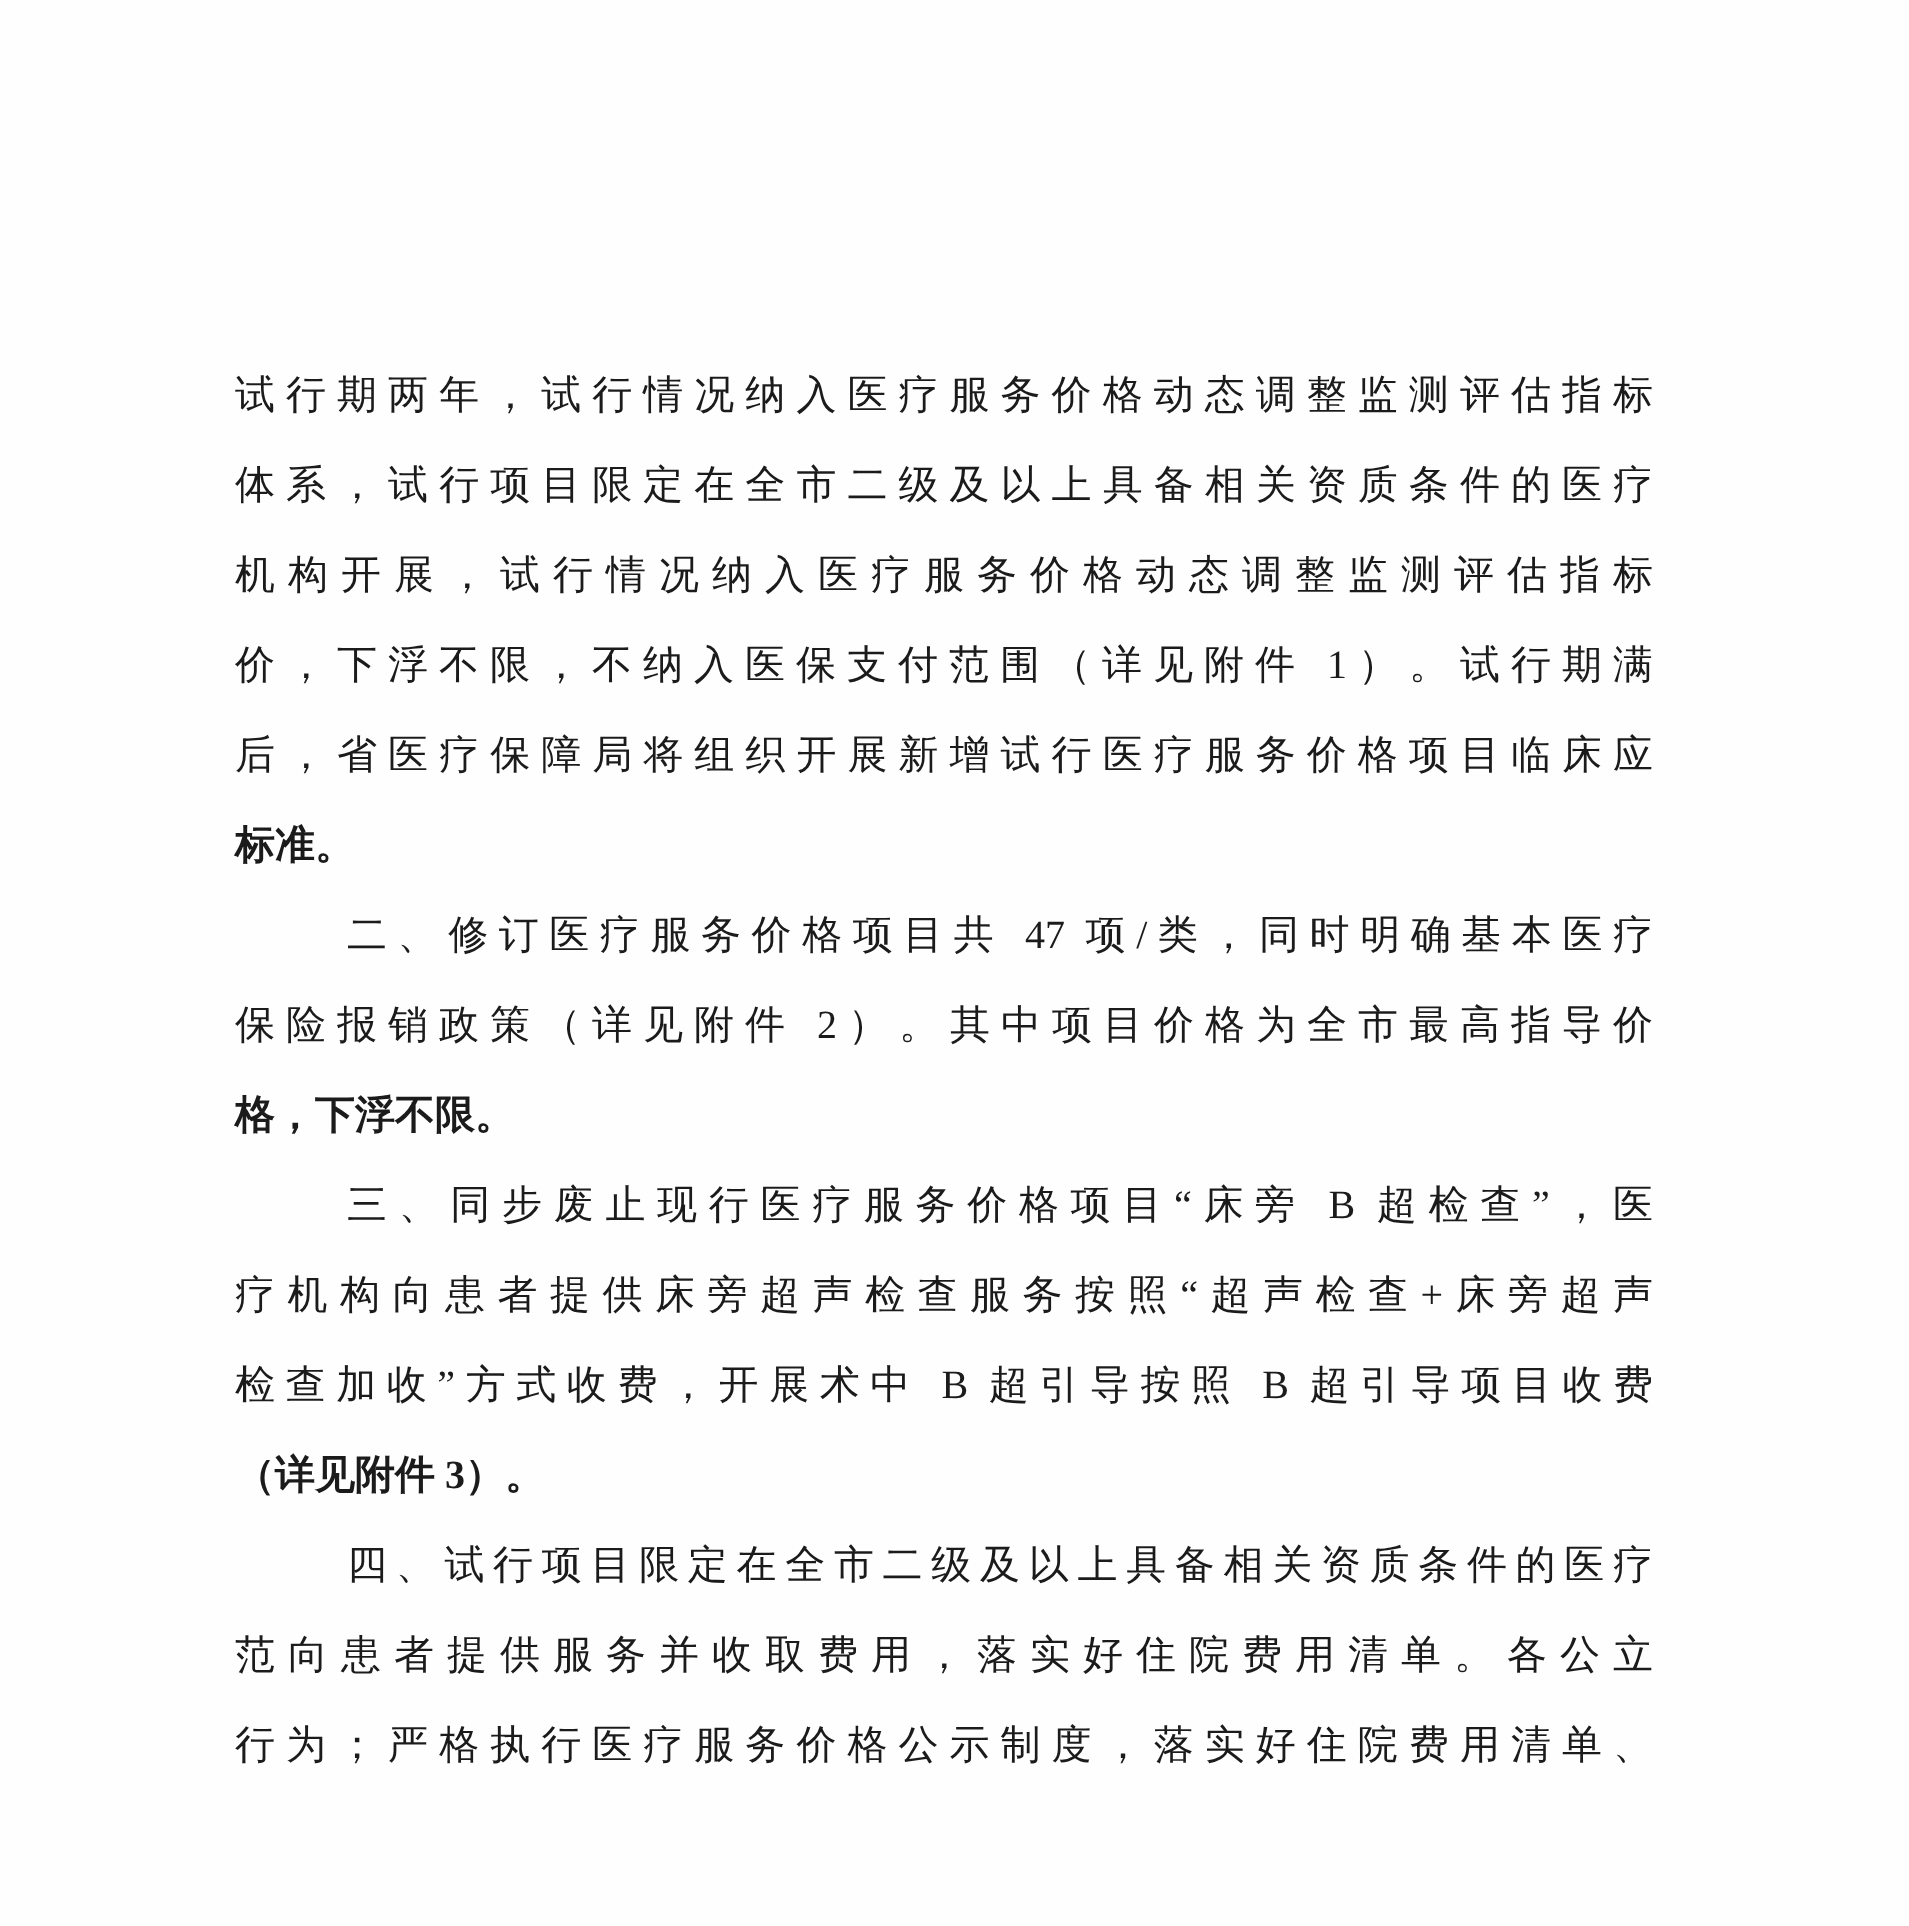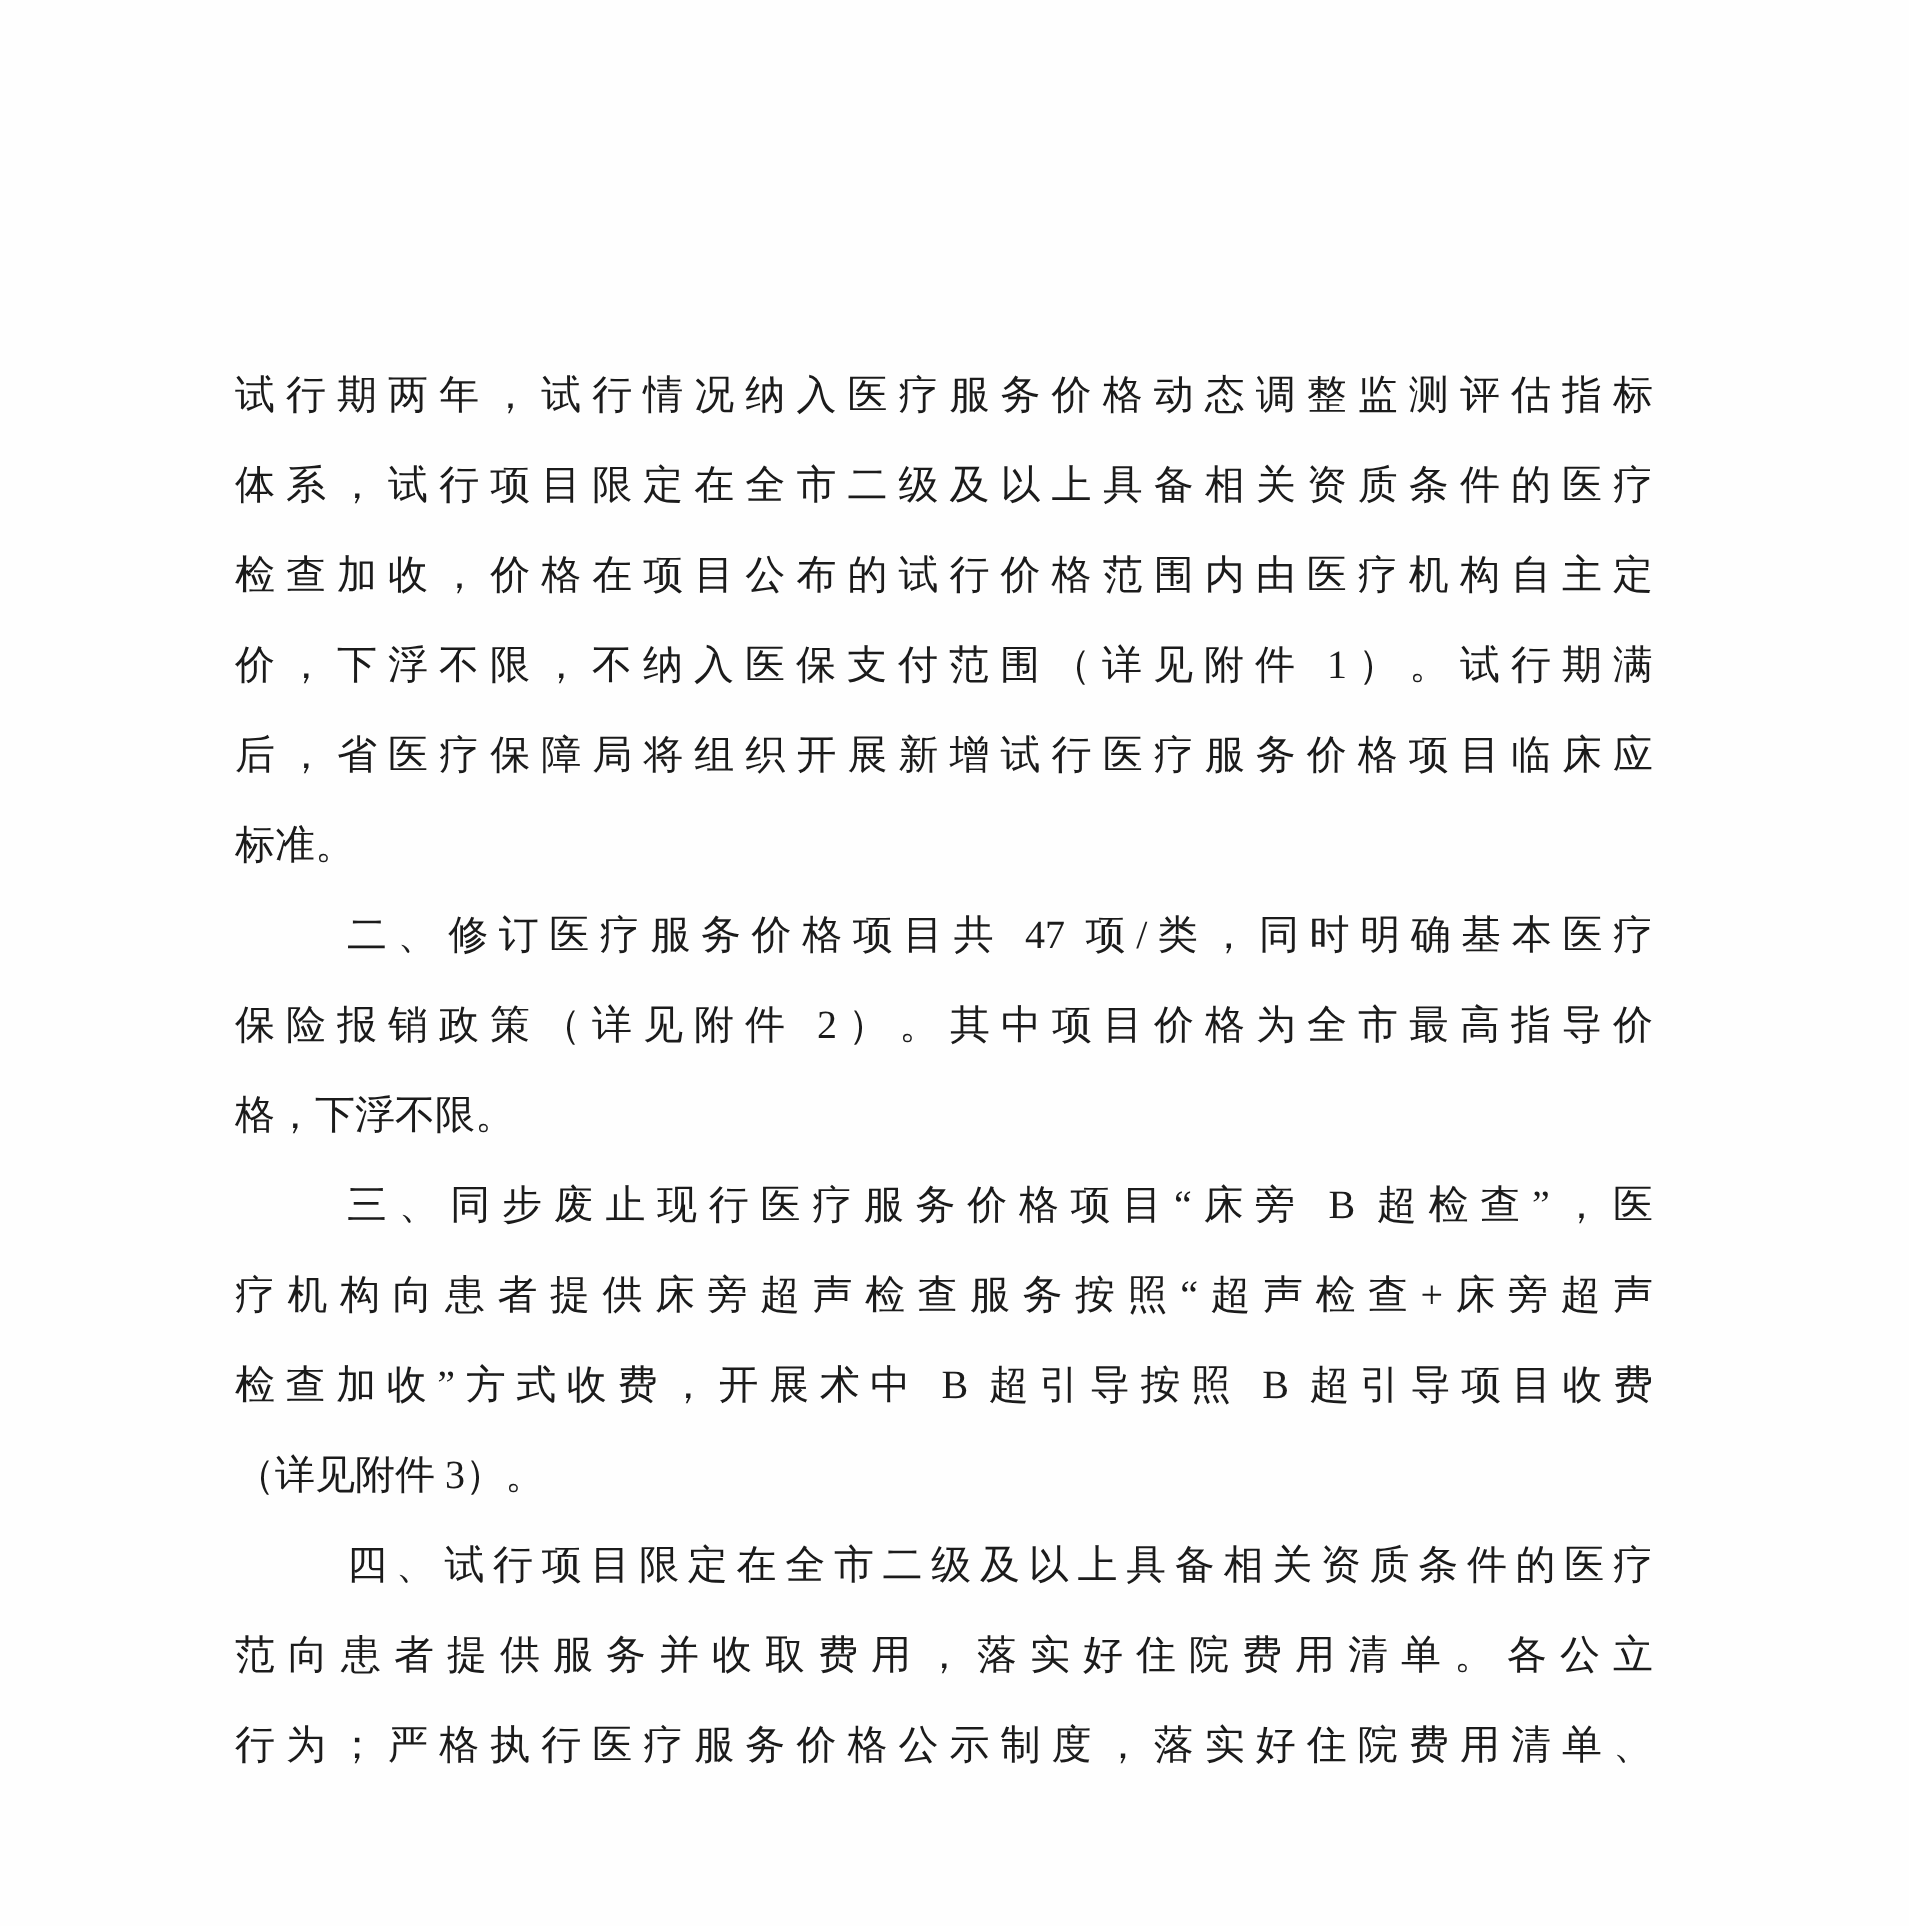--- a/index.html
+++ b/index.html
@@ -38,35 +38,36 @@
   }
   
   .line.j {
     white-space: normal;
     text-align: justify;
     text-align-last: justify;
   }
   
   .line.e {
     text-align: left;
+    font-weight: bold;
   }
   
   .line.i {
     text-indent: 112px;
   }
 </style>
 </head>
 <body>
 
 <div class="page">
 
   <div class="text-block">
     <div class="line j">试行期两年，试行情况纳入医疗服务价格动态调整监测评估指标</div>
     <div class="line j">体系，试行项目限定在全市二级及以上具备相关资质条件的医疗</div>
-    <div class="line j">检查加收，价格在项目公布的试行价格范围内由医疗机构自主定</div>
+    <div class="line j">机构开展，试行情况纳入医疗服务价格动态调整监测评估指标</div>
     <div class="line j">价，下浮不限，不纳入医保支付范围（详见附件 1）。试行期满</div>
     <div class="line j">后，省医疗保障局将组织开展新增试行医疗服务价格项目临床应</div>
     <div class="line e">标准。</div>
     <div class="line j i">二、修订医疗服务价格项目共 47 项/类，同时明确基本医疗</div>
     <div class="line j">保险报销政策（详见附件 2）。其中项目价格为全市最高指导价</div>
     <div class="line e">格，下浮不限。</div>
     <div class="line j i">三、同步废止现行医疗服务价格项目“床旁 B 超检查”，医</div>
     <div class="line j">疗机构向患者提供床旁超声检查服务按照“超声检查+床旁超声</div>
     <div class="line j">检查加收”方式收费，开展术中 B 超引导按照 B 超引导项目收费</div>
     <div class="line e">（详见附件 3）。</div>

